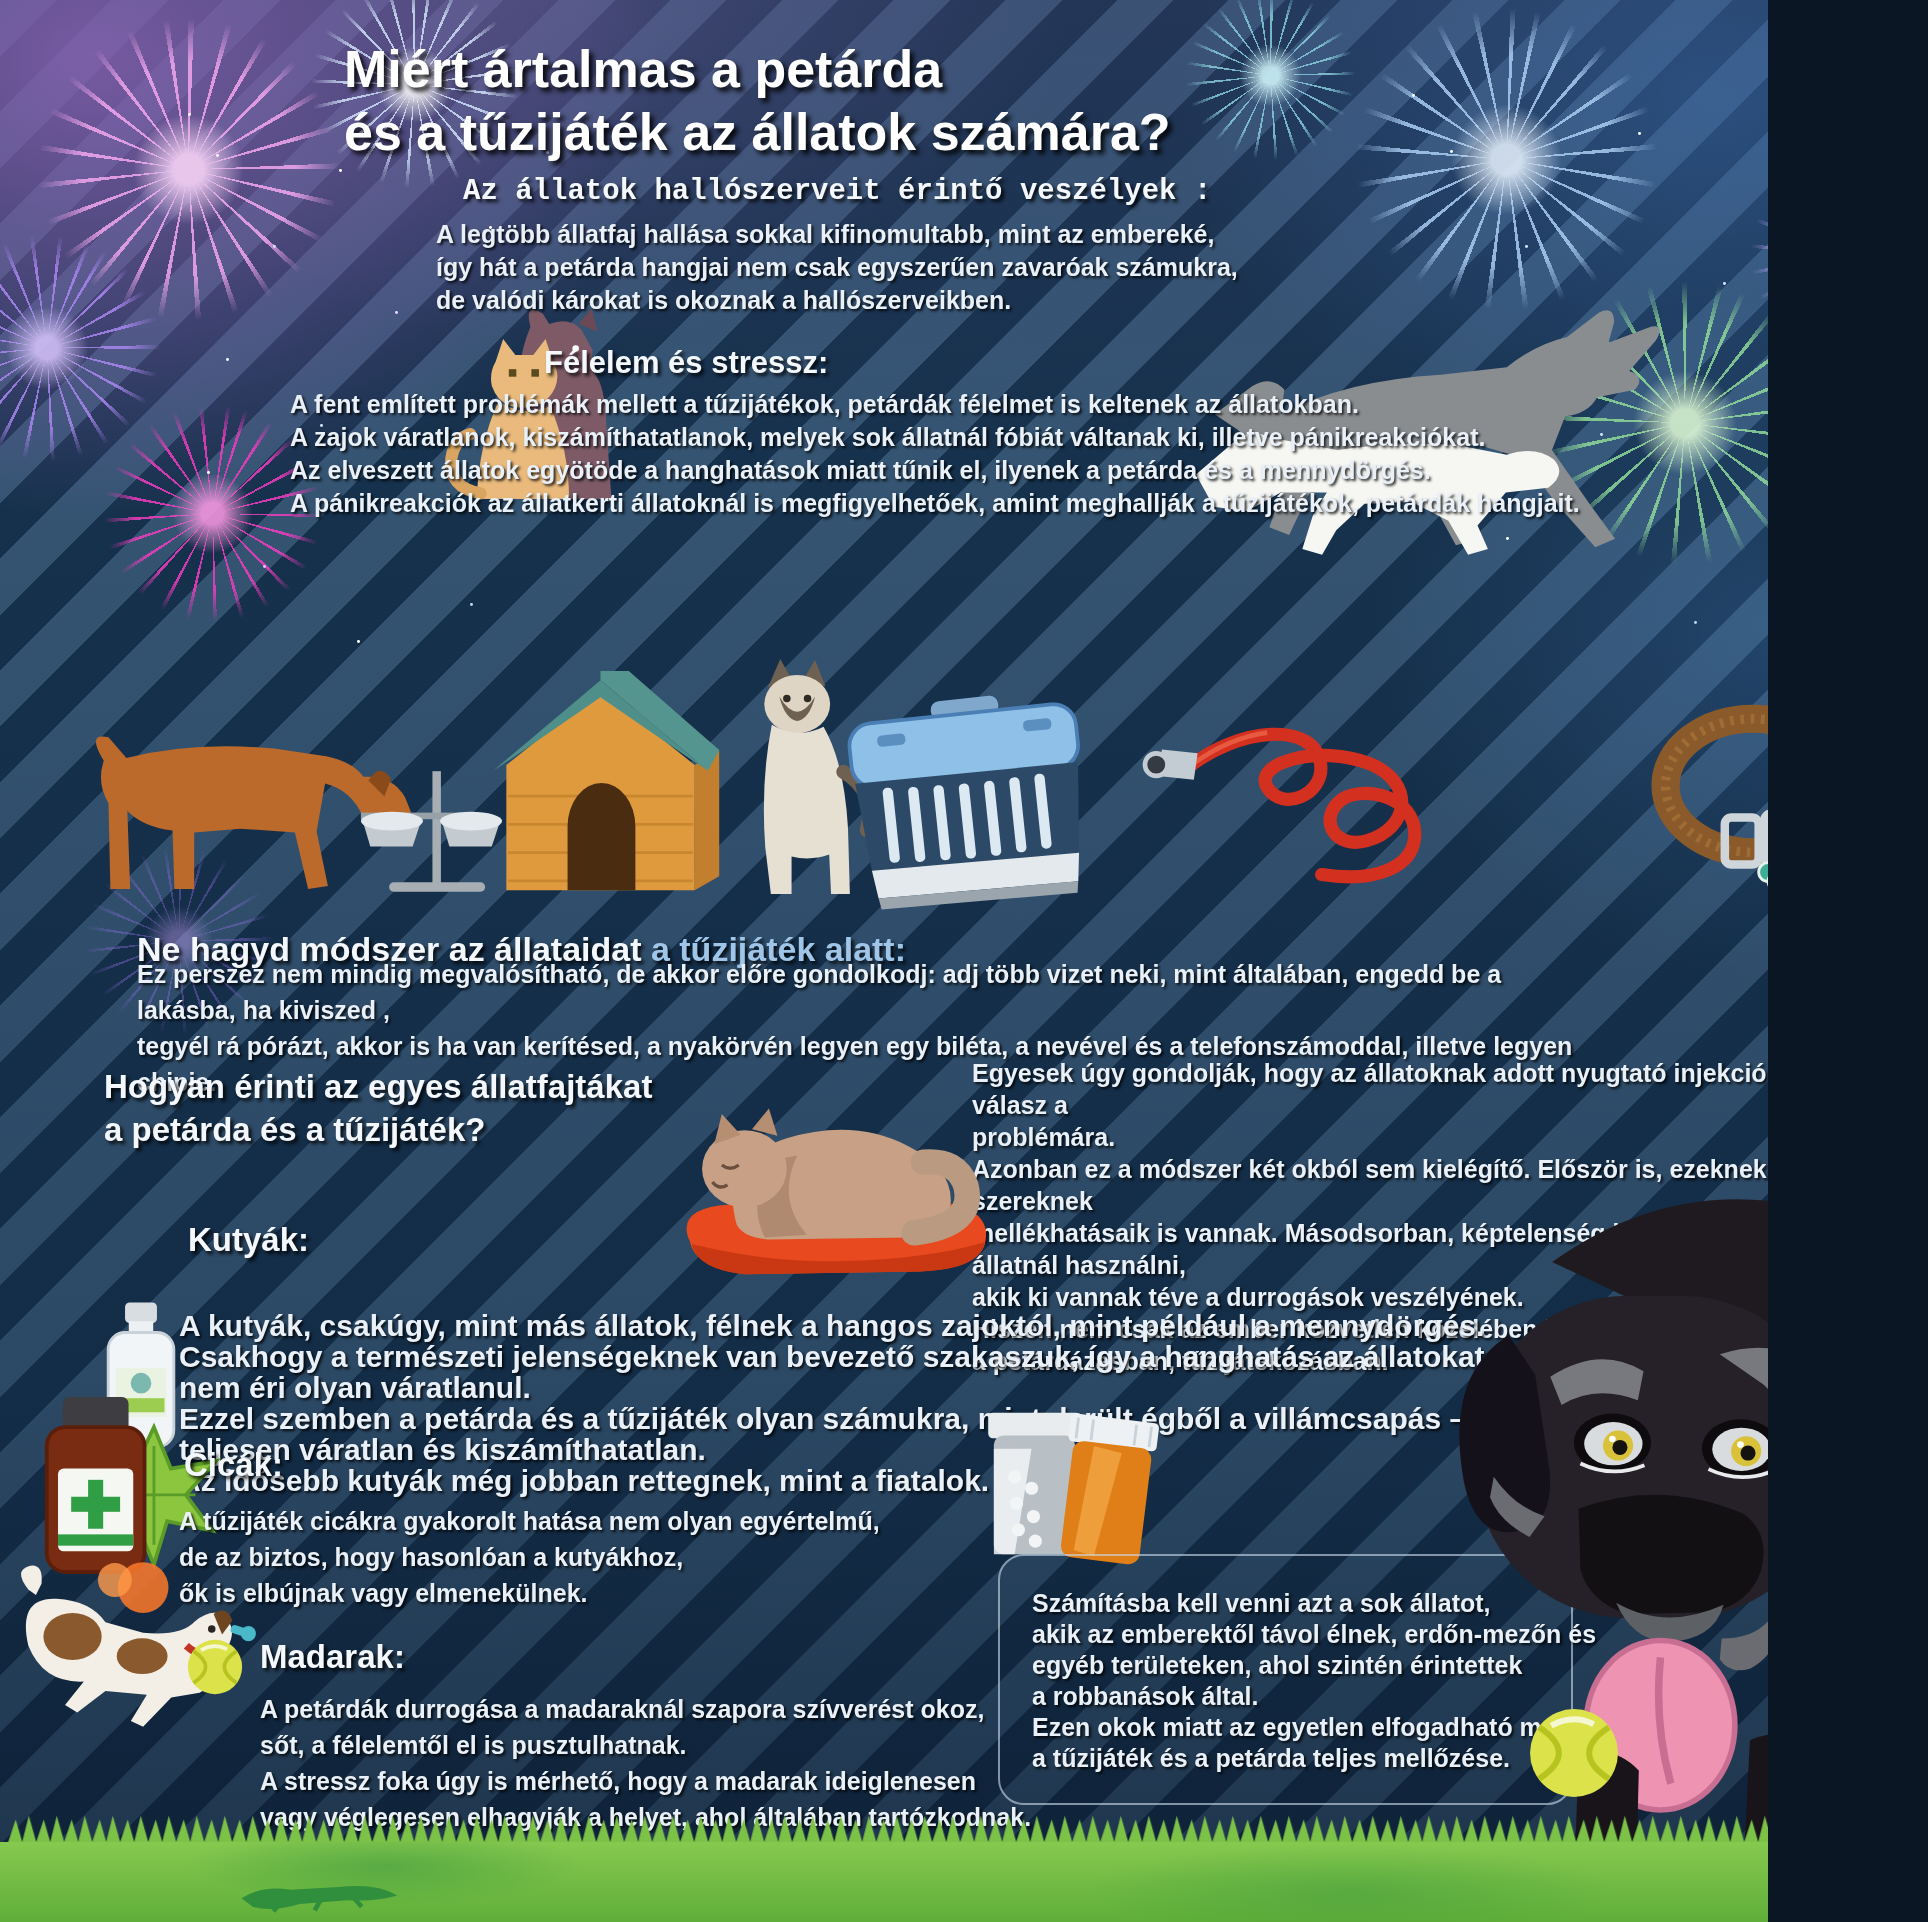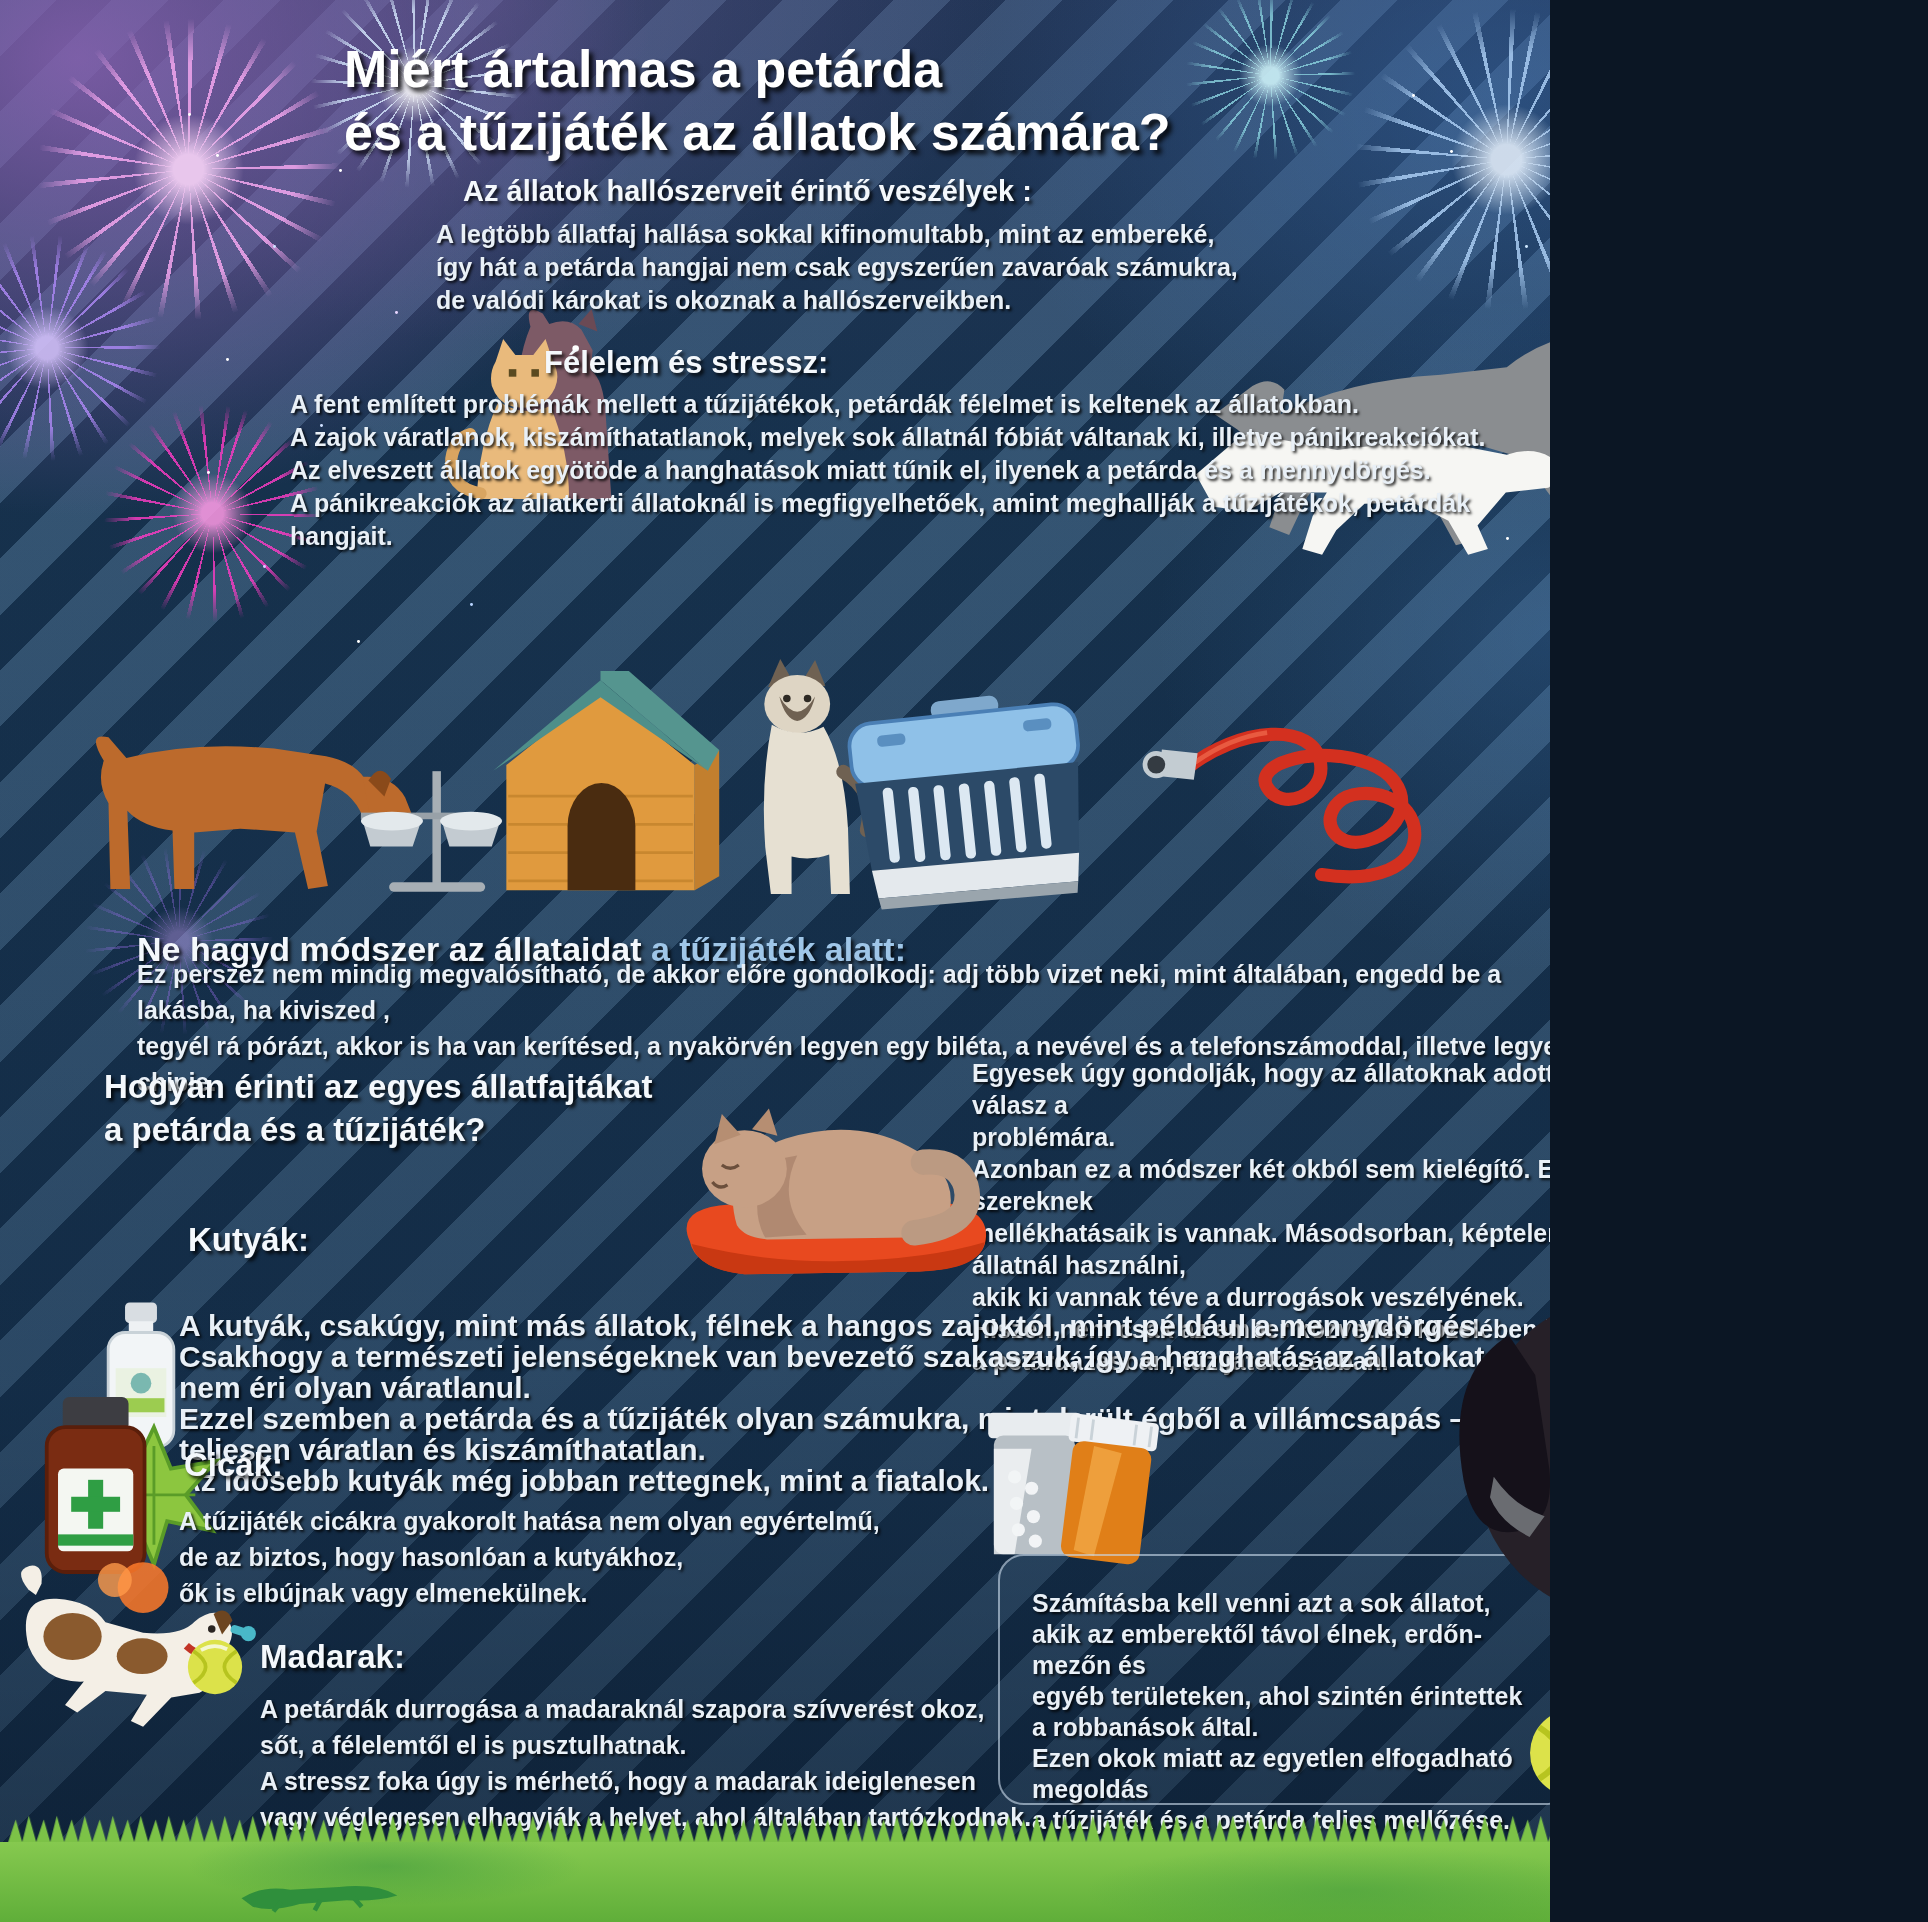--- a/index.html
+++ b/index.html
@@ -1,16 +1,16 @@
 <!DOCTYPE html>
 <html style="font-size:15px"><head>
 <meta charset="utf-8">
 <style>
   html,body{margin:0;padding:0;background:#0b1624;}
-  .canvas{position:relative;width:1550px;height:1923px;overflow:hidden;
+  .canvas{position:relative;width:1768px;height:1923px;overflow:hidden;
     font-family:"Liberation Sans",sans-serif;background:#1c3c5b;}
   .stripes{position:absolute;inset:0;
     background:repeating-linear-gradient(135deg, rgba(173,205,231,0.17) 0 40px, rgba(5,18,36,0.26) 40px 79px);}
   .tint{position:absolute;inset:0;background:
     radial-gradient(895px 716px at 5% 3%, rgba(138,98,178,0.82), rgba(138,98,178,0) 64%),
     radial-gradient(716px 490px at 32% 0%, rgba(118,100,162,0.38), transparent 70%),
     radial-gradient(810px 603px at 97% 5%, rgba(62,122,192,0.38), transparent 66%),
     radial-gradient(659px 565px at 100% 33%, rgba(80,140,210,0.22), transparent 60%),
     linear-gradient(180deg, rgba(80,70,125,0.22) 0%, rgba(40,60,100,0) 24%, rgba(10,28,50,0.22) 72%, rgba(6,18,34,0.5) 100%);}
   .fw{position:absolute;border-radius:50%;opacity:.85;pointer-events:none;
@@ -94,21 +94,21 @@
     <path d="M128,92 L136,68 L149,85 L168,85 L181,68 L189,92 Q197,106 191,120 Q181,141 156,141 Q132,141 124,118 Q121,104 128,92 Z" fill="#e9ba7c"></path>
     <path d="M131,134 Q110,180 108,238 L206,238 Q206,186 186,139 Q158,152 131,134 Z" fill="#e9ba7c"></path>
     <path d="M112,232 Q78,226 81,195 Q84,174 101,169" stroke="#d9a561" stroke-width="13" fill="none" stroke-linecap="round"></path>
     <rect x="142" y="100" width="8" height="8" fill="#5a4a20"></rect>
     <rect x="166" y="100" width="8" height="8" fill="#5a4a20"></rect>
   </svg>
 
   <div class="h1" style="left:344px;top:38px;">Miért ártalmas a petárda
 és a tűzijáték az állatok számára?</div>
 
-  <div class="h2" style="left:463px;top:175px;font-size:29px;">Az állatok hallószerveit érintő veszélyek :</div>
+  <div class="h2" style="left:463px;top:175px;font-size:29px;font-family:Liberation Mono, monospace;">Az állatok hallószerveit érintő veszélyek :</div>
   <div class="p" style="left:436px;top:218px;line-height:33px;">A legtöbb állatfaj hallása sokkal kifinomultabb, mint az embereké,
 így hát a petárda hangjai nem csak egyszerűen zavaróak számukra,
 de valódi károkat is okoznak a hallószerveikben.</div>
 
   <div class="h2" style="left:544px;top:345px;font-size:31px;">Félelem és stressz:</div>
   <div class="p" style="left:290px;top:388px;line-height:33px;">A fent említett problémák mellett a tűzijátékok, petárdák félelmet is keltenek az állatokban.
 A zajok váratlanok, kiszámíthatatlanok, melyek sok állatnál fóbiát váltanak ki, illetve pánikreakciókat.
 Az elveszett állatok egyötöde a hanghatások miatt tűnik el, ilyenek a petárda és a mennydörgés.
 A pánikreakciók az állatkerti állatoknál is megfigyelhetőek, amint meghallják a tűzijátékok, petárdák hangjait.</div>
 

